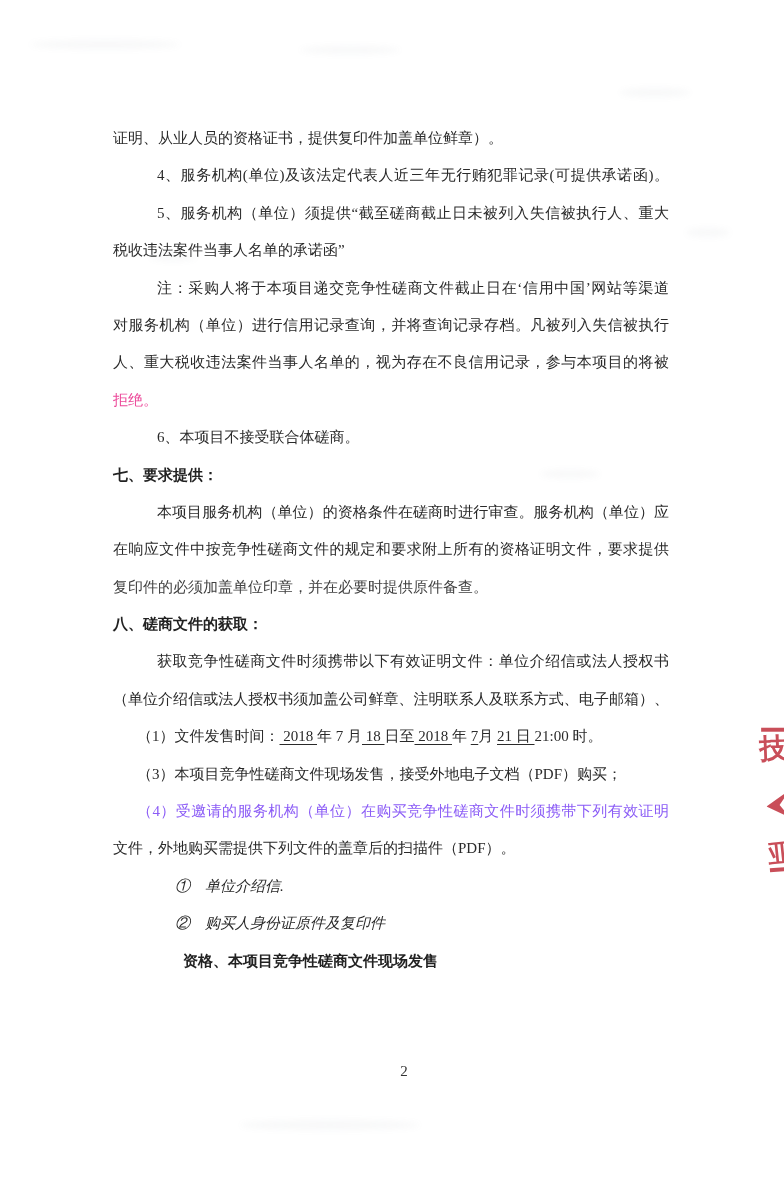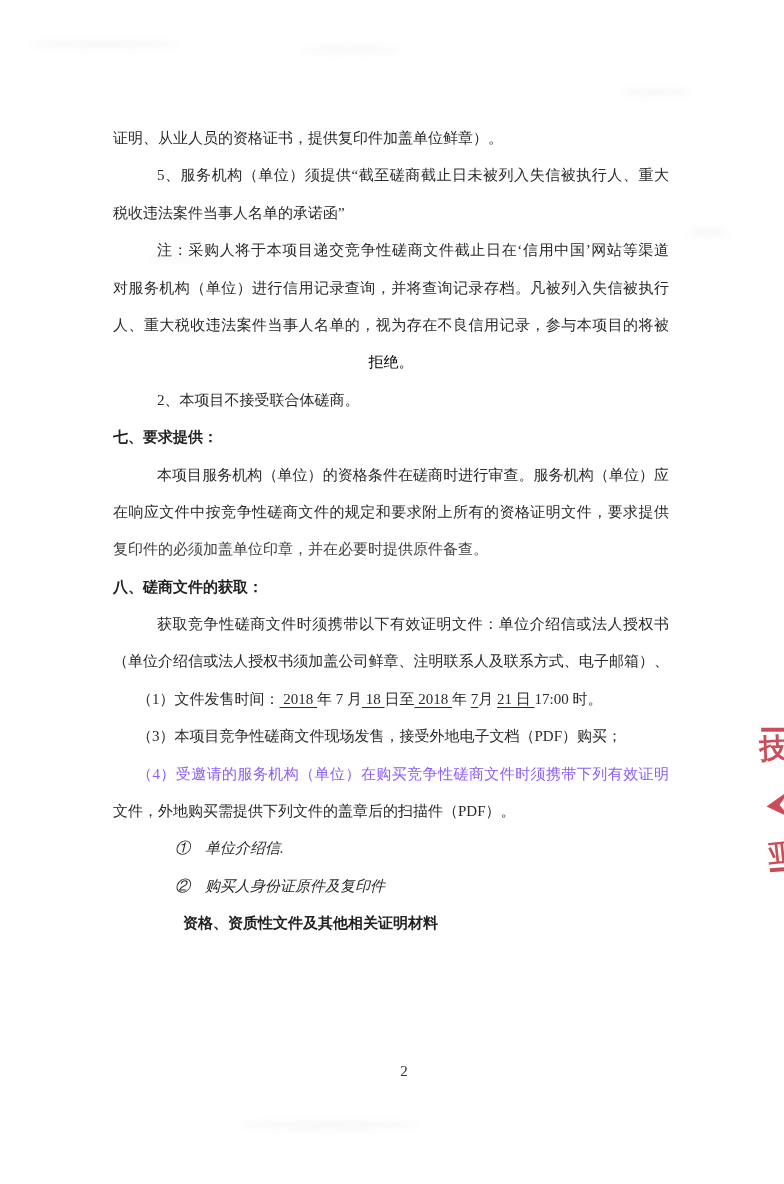--- a/index.html
+++ b/index.html
@@ -90,41 +90,42 @@
   .sm6{left:240px;top:1120px;width:180px;height:10px;}
   .sm7{left:540px;top:470px;width:60px;height:8px;}
 </style>
 </head>
 <body>
 
 <div class="page">
 
   <section class="doc-body">
       <p class="line cont" style="color: rgb(42, 42, 42);">证明、从业人员的资格证书，提供复印件加盖单位鲜章）。</p>
+      <p class="line num j" style="color: rgb(42, 42, 42);">4、服务机构(单位)及该法定代表人近三年无行贿犯罪记录(可提供承诺函)。</p>
       <p class="line num j" style="color: rgb(42, 42, 42);">5、服务机构（单位）须提供“截至磋商截止日未被列入失信被执行人、重大</p>
       <p class="line cont" style="color: rgb(42, 42, 42);">税收违法案件当事人名单的承诺函”</p>
       <p class="line num j" style="color: rgb(42, 42, 42);">注：采购人将于本项目递交竞争性磋商文件截止日在‘信用中国’网站等渠道</p>
       <p class="line cont j" style="color: rgb(42, 42, 42);">对服务机构（单位）进行信用记录查询，并将查询记录存档。凡被列入失信被执行</p>
       <p class="line cont j" style="color: rgb(42, 42, 42);">人、重大税收违法案件当事人名单的，视为存在不良信用记录，参与本项目的将被</p>
-      <p class="line cont" style="color: #000000; text-align: center;">拒绝。</p>
-      <p class="line num" style="color: rgb(42, 42, 42);">2、本项目不接受联合体磋商。</p>
+      <p class="line cont" style="color: #ec4899;">拒绝。</p>
+      <p class="line num" style="color: rgb(42, 42, 42);">6、本项目不接受联合体磋商。</p>
       <p class="line heading">七、要求提供：</p>
       <p class="line num j" style="color: rgb(42, 42, 42);">本项目服务机构（单位）的资格条件在磋商时进行审查。服务机构（单位）应</p>
       <p class="line cont j" style="color: rgb(42, 42, 42);">在响应文件中按竞争性磋商文件的规定和要求附上所有的资格证明文件，要求提供</p>
       <p class="line cont" style="color: #404040;">复印件的必须加盖单位印章，并在必要时提供原件备查。</p>
       <p class="line heading">八、磋商文件的获取：</p>
       <p class="line num j" style="color: rgb(42, 42, 42);">获取竞争性磋商文件时须携带以下有效证明文件：单位介绍信或法人授权书</p>
       <p class="line cont j" style="color: rgb(42, 42, 42);">（单位介绍信或法人授权书须加盖公司鲜章、注明联系人及联系方式、电子邮箱）、</p>
-      <p class="line paren" style="color: rgb(42, 42, 42);"><span>（1）文件发售时间：</span><u> 2018 </u><span>年 7 月</span><u> 18 </u><span>日至</span><u> 2018 </u><span>年 </span><u>7</u><span>月 </span><u>21 日 </u><span>17:00 时。</span></p>
+      <p class="line paren" style="color: rgb(42, 42, 42);"><span>（1）文件发售时间：</span><u> 2018 </u><span>年 7 月</span><u> 18 </u><span>日至</span><u> 2018 </u><span>年 </span><u>7</u><span>月 </span><u>21 日 </u><span>21:00 时。</span></p>
       <p class="line paren" style="color: rgb(42, 42, 42);">（3）本项目竞争性磋商文件现场发售，接受外地电子文档（PDF）购买；</p>
       <p class="line paren j" style="color: #8b5cf6;">（4）受邀请的服务机构（单位）在购买竞争性磋商文件时须携带下列有效证明</p>
       <p class="line cont" style="color: rgb(42, 42, 42);">文件，外地购买需提供下列文件的盖章后的扫描件（PDF）。</p>
       <p class="line circ" style="color: rgb(42, 42, 42);">①　单位介绍信.</p>
       <p class="line circ" style="color: rgb(42, 42, 42);">②　购买人身份证原件及复印件</p>
-      <p class="line note">资格、资质性文件及其他相关证明材料</p>
+      <p class="line note">资格、本项目竞争性磋商文件现场发售</p>
     </section>
 
   <div class="page-number">2</div>
 
   <div class="stamp" style="color: rgb(197, 64, 75);">
     <div class="stamp-bar-top" style="background: rgb(197, 64, 75);"></div>
     <div class="stamp-char-top">技</div>
     <div class="stamp-star" style="background: rgb(197, 64, 75);"></div>
     <div class="stamp-char-bottom">亚</div>
     <div class="stamp-bar-bottom" style="background: rgb(197, 64, 75);"></div>

